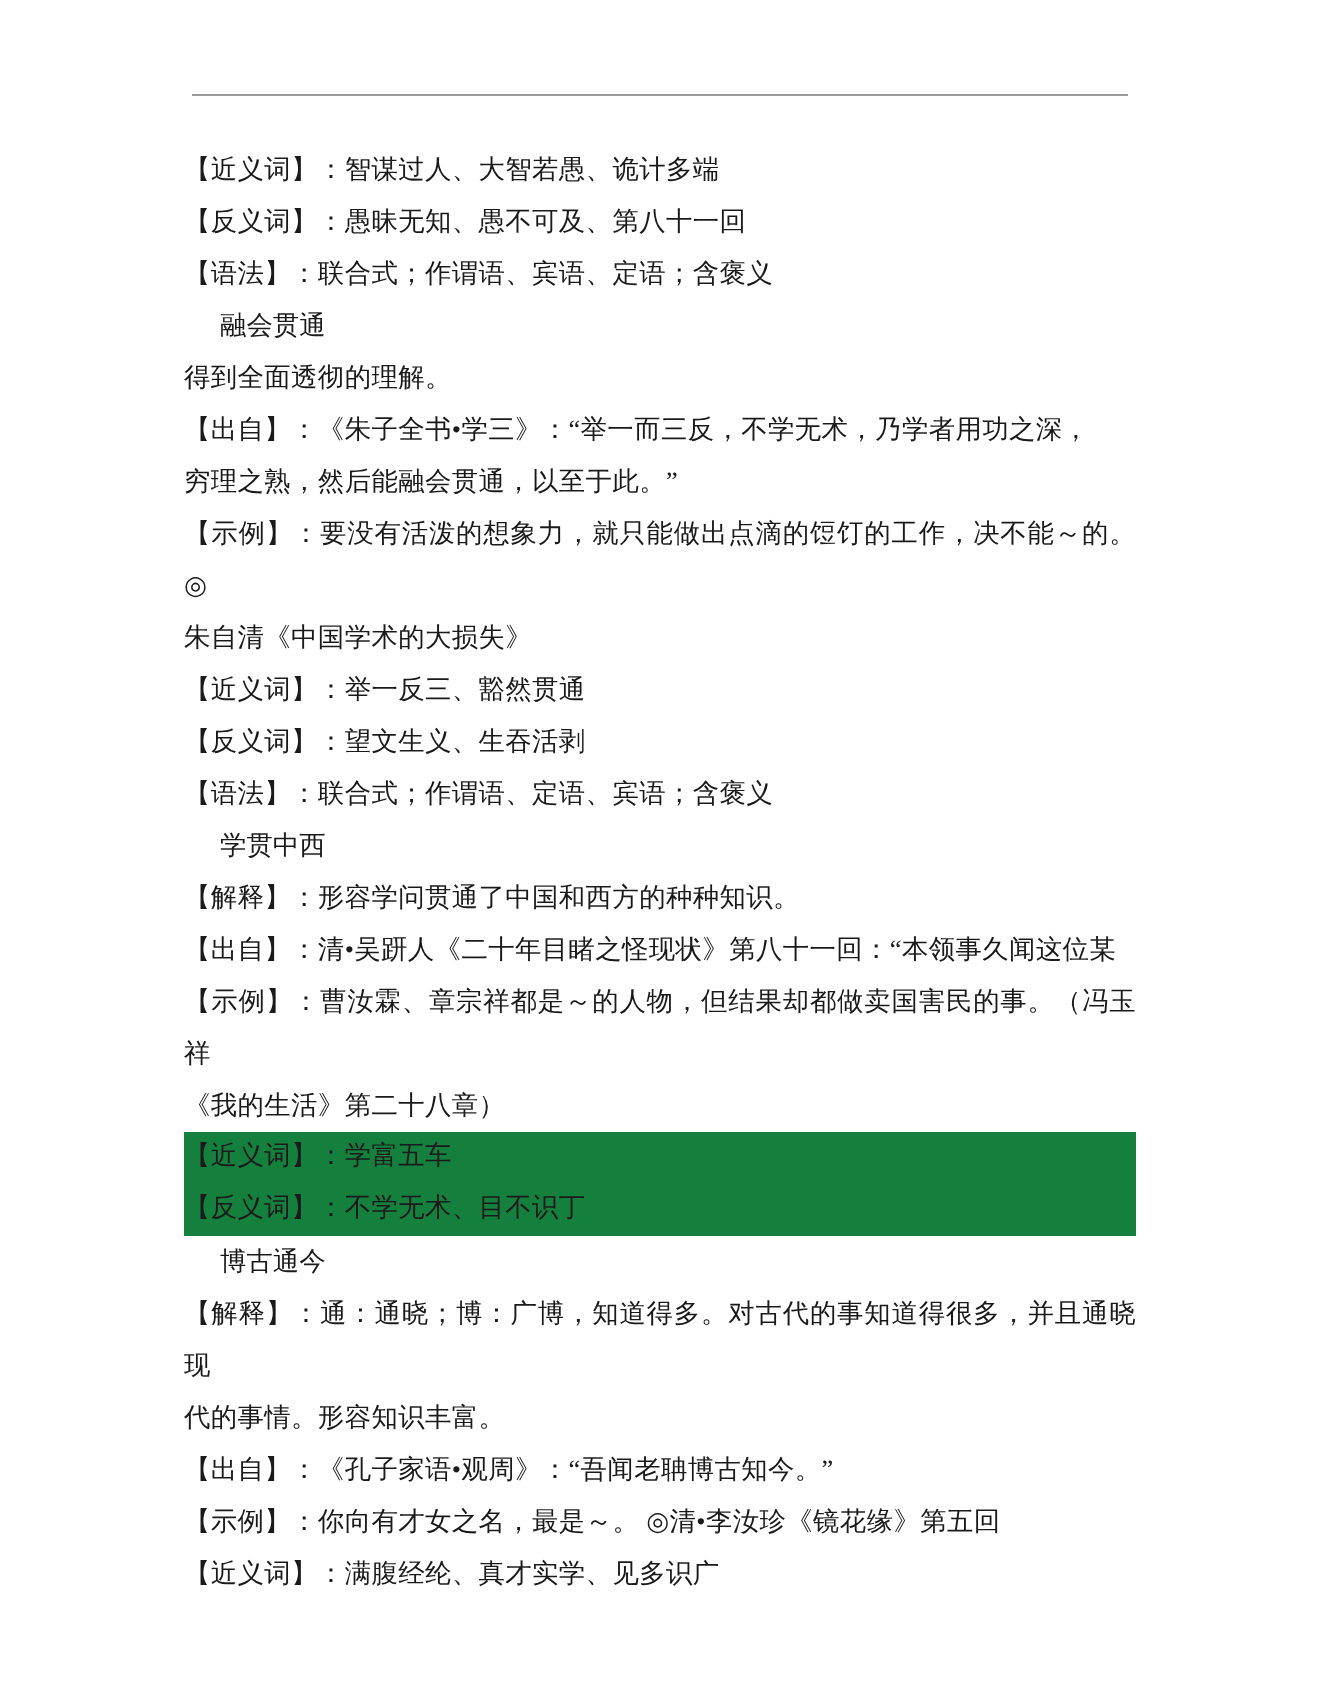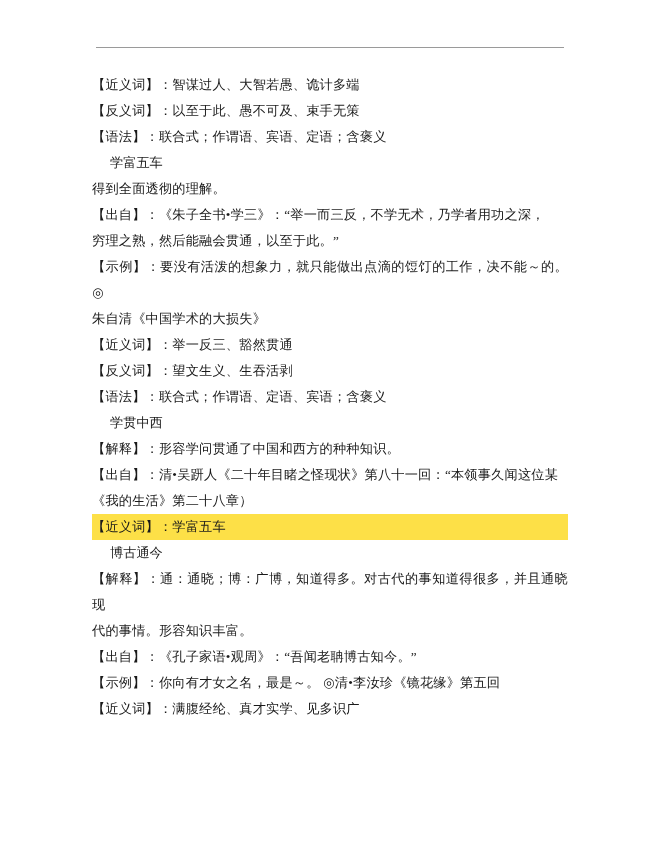--- a/index.html
+++ b/index.html
@@ -41,46 +41,49 @@
     text-align: justify;
     letter-spacing: 0.2px;
     white-space: pre-wrap;
   }
   .entry-title {
     font-size: 13.2px;
     line-height: 26px;
     padding-left: 18px;
   }
   .hl {
-    background: #fde047;
+    background: #15803d;
+    font-family: Liberation Mono, monospace;
   }
 </style>
 </head>
 <body>
 
 <div class="page">
   <div class="top-rule"></div>
   <div class="content">
       <div class="line">【近义词】：智谋过人、大智若愚、诡计多端</div>
-      <div class="line">【反义词】：以至于此、愚不可及、束手无策</div>
+      <div class="line">【反义词】：愚昧无知、愚不可及、第八十一回</div>
       <div class="line">【语法】：联合式；作谓语、宾语、定语；含褒义</div>
-      <div class="entry-title">学富五车</div>
+      <div class="entry-title">融会贯通</div>
       <div class="line">得到全面透彻的理解。</div>
       <div class="line">【出自】：《朱子全书•学三》：“举一而三反，不学无术，乃学者用功之深，</div>
       <div class="line">穷理之熟，然后能融会贯通，以至于此。”</div>
       <div class="line">【示例】：要没有活泼的想象力，就只能做出点滴的饾饤的工作，决不能～的。 ◎</div>
       <div class="line">朱自清《中国学术的大损失》</div>
       <div class="line">【近义词】：举一反三、豁然贯通</div>
       <div class="line">【反义词】：望文生义、生吞活剥</div>
       <div class="line">【语法】：联合式；作谓语、定语、宾语；含褒义</div>
       <div class="entry-title">学贯中西</div>
       <div class="line">【解释】：形容学问贯通了中国和西方的种种知识。</div>
       <div class="line">【出自】：清•吴趼人《二十年目睹之怪现状》第八十一回：“本领事久闻这位某</div>
+      <div class="line">【示例】：曹汝霖、章宗祥都是～的人物，但结果却都做卖国害民的事。（冯玉祥</div>
       <div class="line">《我的生活》第二十八章）</div>
       <div class="line hl">【近义词】：学富五车</div>
+      <div class="line hl">【反义词】：不学无术、目不识丁</div>
       <div class="entry-title">博古通今</div>
       <div class="line">【解释】：通：通晓；博：广博，知道得多。对古代的事知道得很多，并且通晓现</div>
       <div class="line">代的事情。形容知识丰富。</div>
       <div class="line">【出自】：《孔子家语•观周》：“吾闻老聃博古知今。”</div>
       <div class="line">【示例】：你向有才女之名，最是～。 ◎清•李汝珍《镜花缘》第五回</div>
       <div class="line">【近义词】：满腹经纶、真才实学、见多识广</div>
     </div>
 </div>
 
 </body></html>

